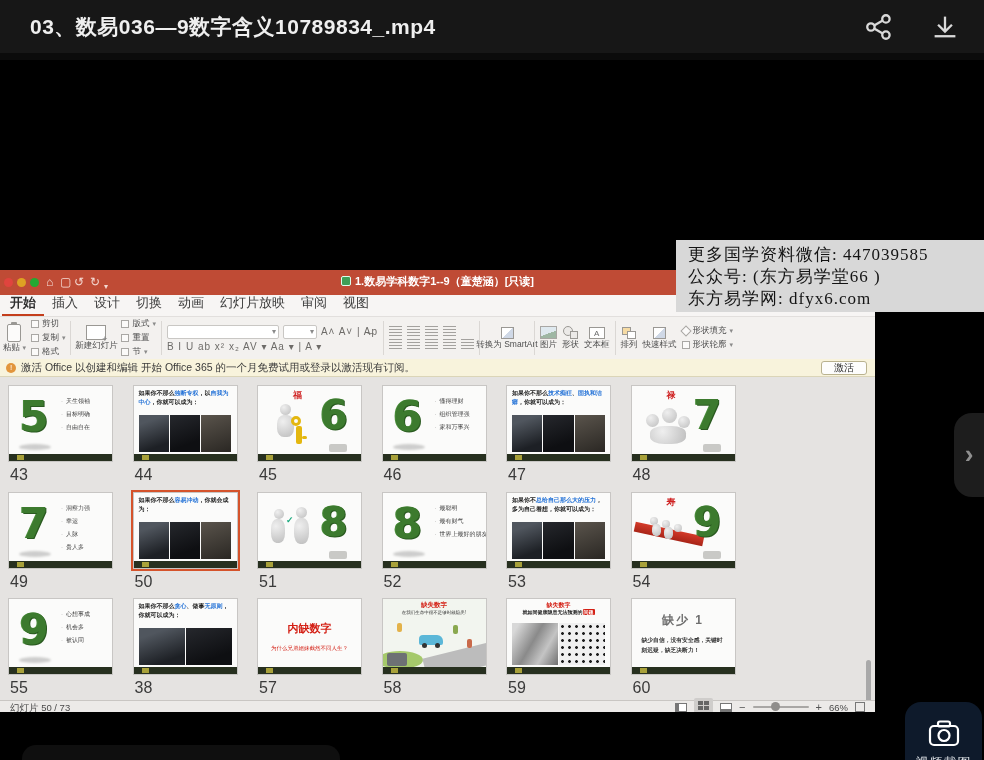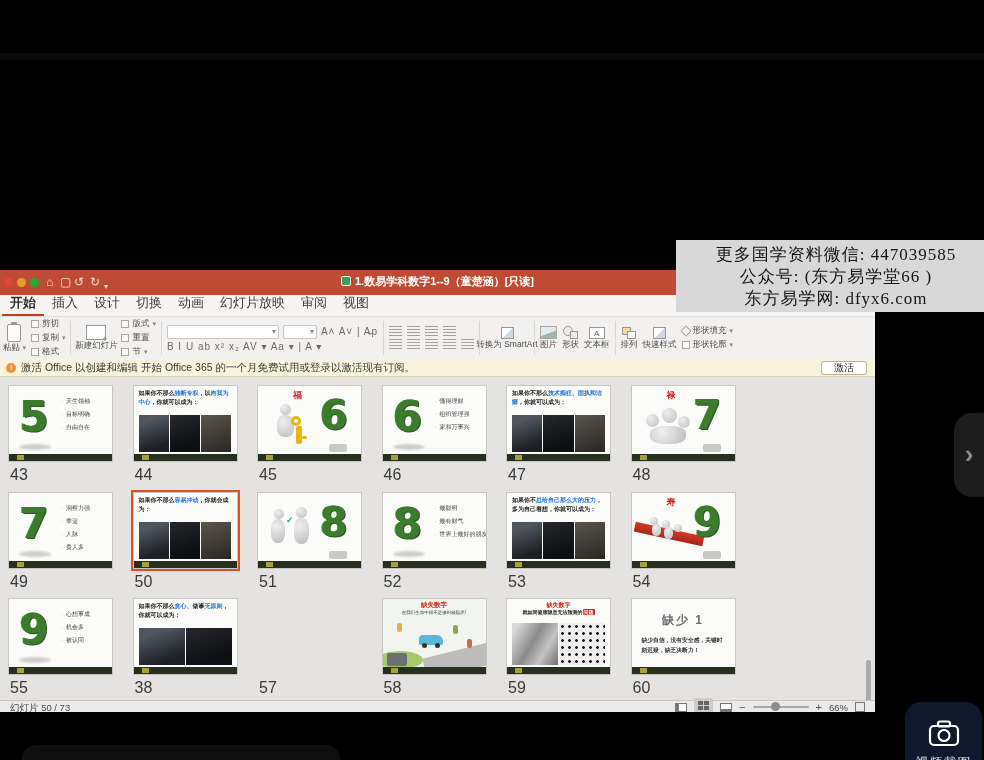--- a/index.html
+++ b/index.html
@@ -10,21 +10,21 @@
   
   .player-header { position:absolute; top:0; left:0; width:984px; height:53px; background:#171717; z-index:30; }
   .player-title { position:absolute; left:30px; top:13px; font-size:21px; font-weight:600; color:#efefef; letter-spacing:.5px; white-space:nowrap; }
   .ph-icon { position:absolute; top:12px; width:30px; height:30px; color:#d9d9d9; }
   .ph-share { left:864px; }
   .ph-down  { left:930px; }
   .header-sep { position:absolute; top:53px; left:0; width:984px; height:7px; background:#0b0b0b; z-index:29; }
 
   
   .watermark { position:absolute; left:676px; top:240px; width:308px; height:72px; background:#d8d8d8; z-index:20;
-               padding:4px 0 0 12px; font-family:"Liberation Serif", serif; font-size:17px; line-height:1.3; color:#141414;text-align:center; }
+               padding:4px 0 0 12px; font-family:"Liberation Serif", serif; font-size:17px; line-height:1.3; color:#141414; }
   .watermark div { white-space:nowrap; letter-spacing:1px; }
 
   
   .next-pill { position:absolute; right:0; top:413px; width:30px; height:84px; background:#1d1d1d; border-radius:18px 0 0 18px;
                display:flex; align-items:center; justify-content:center; z-index:25; }
   .next-pill span { color:#8f8f8f; font-size:26px; font-weight:700; line-height:1; padding-bottom:3px; }
 
   
   .cam-btn { position:absolute; left:905px; top:702px; width:77px; height:92px; background:#0e1a2b; border-radius:16px; z-index:25;
              display:flex; flex-direction:column; align-items:center; }
@@ -146,20 +146,35 @@
   .ct-rock { position:absolute; left:4px; bottom:8px; width:20px; height:13px; background:#6d7174; border-radius:2px; }
   .ct-car { position:absolute; left:36px; top:36px; width:24px; height:10px; background:#5bb7d8; border-radius:4px 6px 2px 2px; }
   .ct-car i { position:absolute; bottom:-3px; width:5px; height:5px; border-radius:50%; background:#333; }
   .ct-fig { position:absolute; width:5px; height:9px; border-radius:2px; }
 </style>
 </head>
 <body>
 
 <div id="stage">
 
+  <div class="player-header">
+    <div class="player-title">03、数易036—9数字含义10789834_.mp4</div>
+    <svg class="ph-icon ph-share" viewBox="0 0 26 26" fill="none" stroke="currentColor" stroke-width="2">
+      <circle cx="19" cy="6" r="3.2"></circle>
+        <circle cx="19" cy="20" r="3.2"></circle>
+        <circle cx="6" cy="13" r="3.2"></circle>
+      <line x1="8.8" y1="11.6" x2="16.2" y2="7.4"></line>
+        <line x1="8.8" y1="14.4" x2="16.2" y2="18.6"></line>
+    </svg>
+    <svg class="ph-icon ph-down" viewBox="0 0 26 26" fill="none" stroke="currentColor" stroke-width="2">
+      <line x1="13" y1="4" x2="13" y2="16"></line>
+        <polyline points="7,11 13,17 19,11"></polyline>
+        <path d="M4 21 h18"></path>
+    </svg>
+  </div>
   <div class="header-sep"></div>
 
   <div class="watermark">
     <div>更多国学资料微信: 447039585</div>
     <div>公众号: (东方易学堂66 )</div>
     <div>东方易学网: dfyx6.com</div>
   </div>
 
   <div class="ppt">
 
@@ -480,20 +495,27 @@
           <div class="quote"><span class="k">如果你不那么</span><span class="b">贪心</span><span class="k">、做事</span><span class="b">无原则</span><span class="k">，你就可以成为：</span></div>
          <div class="phs">
             <div class="ph1"></div>
             <div class="ph2"></div>
           </div>
           <div class="bbar">
             <i></i>
           </div>
         </div>
         <span class="slnum" style="left: 134.5px; top: 302px;">38</span>
+        <div class="sl" style="left: 257px; top: 221px;">
+          <div class="redtitle" style="top:22px;font-size:11px">内缺数字</div>
+         <div class="redsub" style="top:46px;font-size:5.5px">为什么兄弟姐妹截然不同人生？</div>
+          <div class="bbar">
+            <i></i>
+          </div>
+        </div>
         <span class="slnum" style="left: 259px; top: 302px;">57</span>
         <div class="sl" style="left: 381.5px; top: 221px;">
           <div class="cartoon-bg"></div>
          <div class="redtitle" style="top:2px;font-size:6.5px">缺失数字</div>
          <div class="redsub" style="top:11px;font-size:4.5px;color:#333">在我们生命中很不足够时藏隐患!</div>
          <span class="ct-grass"></span>
          <span class="ct-road"></span>
          <span class="ct-rock"></span>
          <span class="ct-car">
             <i style="left:3px"></i>

